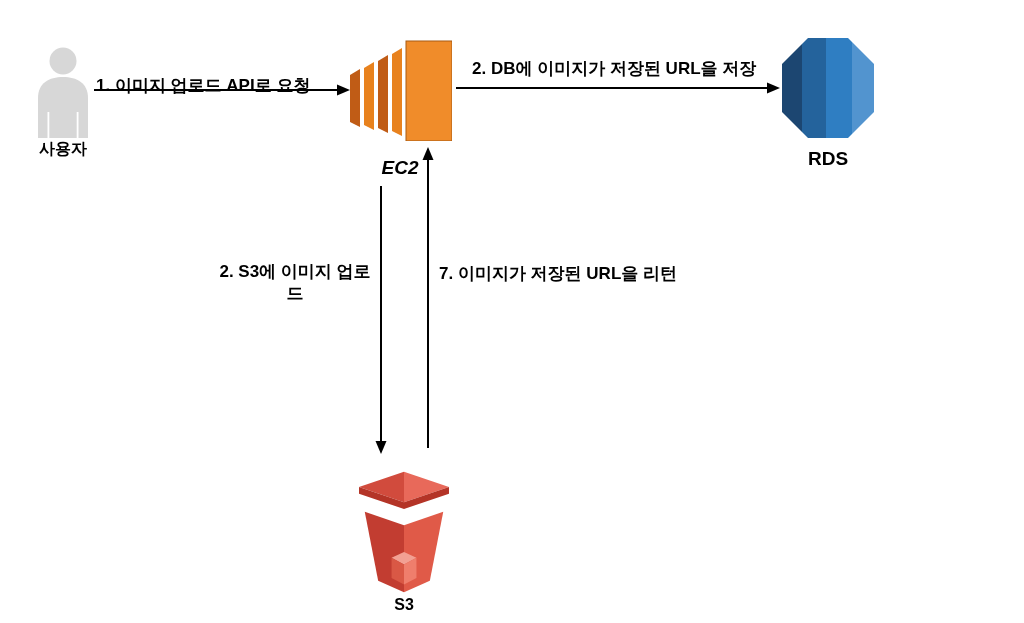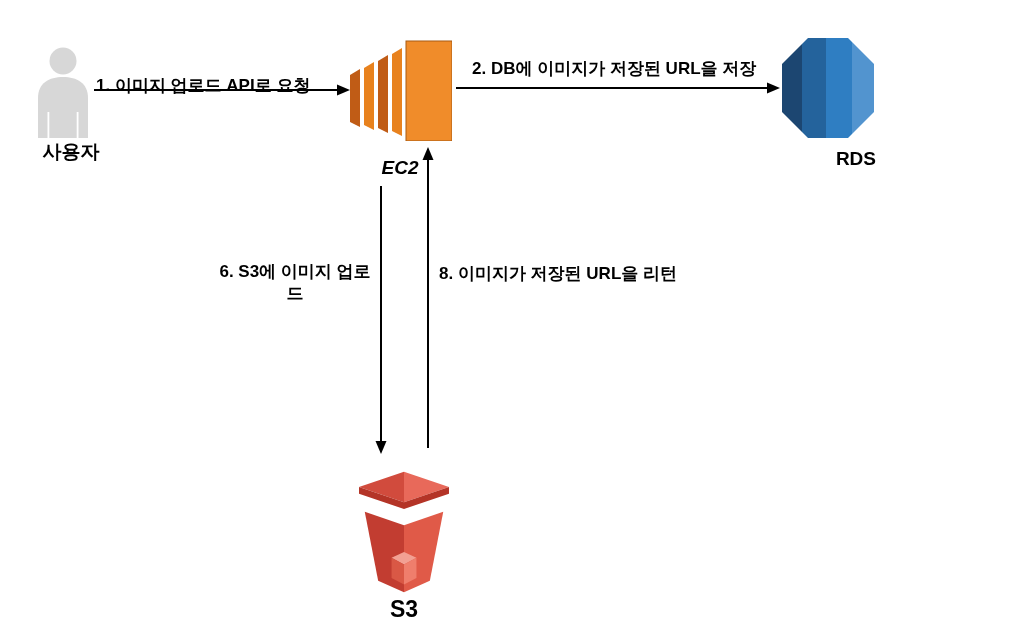--- a/index.html
+++ b/index.html
@@ -25,24 +25,24 @@
     font-size: 17px;
     line-height: 22px;
     color: #000;
     white-space: nowrap;
   }
   #user-icon   { left: 34px;  top: 46px;  }
   #ec2-icon    { left: 348px; top: 27px;  }
   #rds-icon    { left: 780px; top: 36px;  }
   #s3-icon     { left: 350px; top: 464px; }
 
-  #user-label  { left: 30px;  top: 139px; width: 82px;  font-size: 19px; }
+  #user-label  { left: 22px;  top: 139px; width: 82px;  font-size: 16px; }
   #ec2-label   { left: 348px; top: 157px; width: 104px; font-size: 19px; font-style: italic; }
-  #rds-label   { left: 780px; top: 148px; width: 96px;  font-size: 19px; text-align: right; }
-  #s3-label    { left: 350px; top: 596px; width: 108px; font-size: 23px; }
+  #rds-label   { left: 780px; top: 148px; width: 96px;  font-size: 19px; }
+  #s3-label    { left: 350px; top: 596px; width: 108px; font-size: 16px; }
 
   #lbl-request { left: 96px;  top: 59px; margin-top: 16px;  }
   #lbl-save    { left: 472px; top: 58px;  }
   #lbl-upload  { left: 212px; top: 261px; width: 166px; text-align: center; }
   #lbl-return  { left: 439px; top: 263px; }
 
   #edges-overlay { left: 0; top: 0; pointer-events: none; }
 </style>
 </head>
 <body>
@@ -114,21 +114,21 @@
     <polygon points="42,98 55,105 55,126 42,119" fill="#d95845"></polygon>
     <polygon points="55,105 68,98 68,119 55,126" fill="#ef7e6c"></polygon>
   </svg>
   <div id="s3-label" class="node-label">S3</div>
 
   <div id="lbl-request" class="edge-label">1. 이미지 업로드 API로 요청</div>
 
   <div id="lbl-save" class="edge-label">2. DB에 이미지가 저장된 URL을 저장</div>
 
   <div id="lbl-upload" class="edge-label">
-    <div>6. S3에 이미지 업로</div>
+    <div>2. S3에 이미지 업로</div>
     <div>드</div>
   </div>
 
   <div id="lbl-return" class="edge-label">
-    <div>8. 이미지가 저장된 URL을 리턴</div>
+    <div>7. 이미지가 저장된 URL을 리턴</div>
   </div>
 
 </div>
 
 </body></html>

